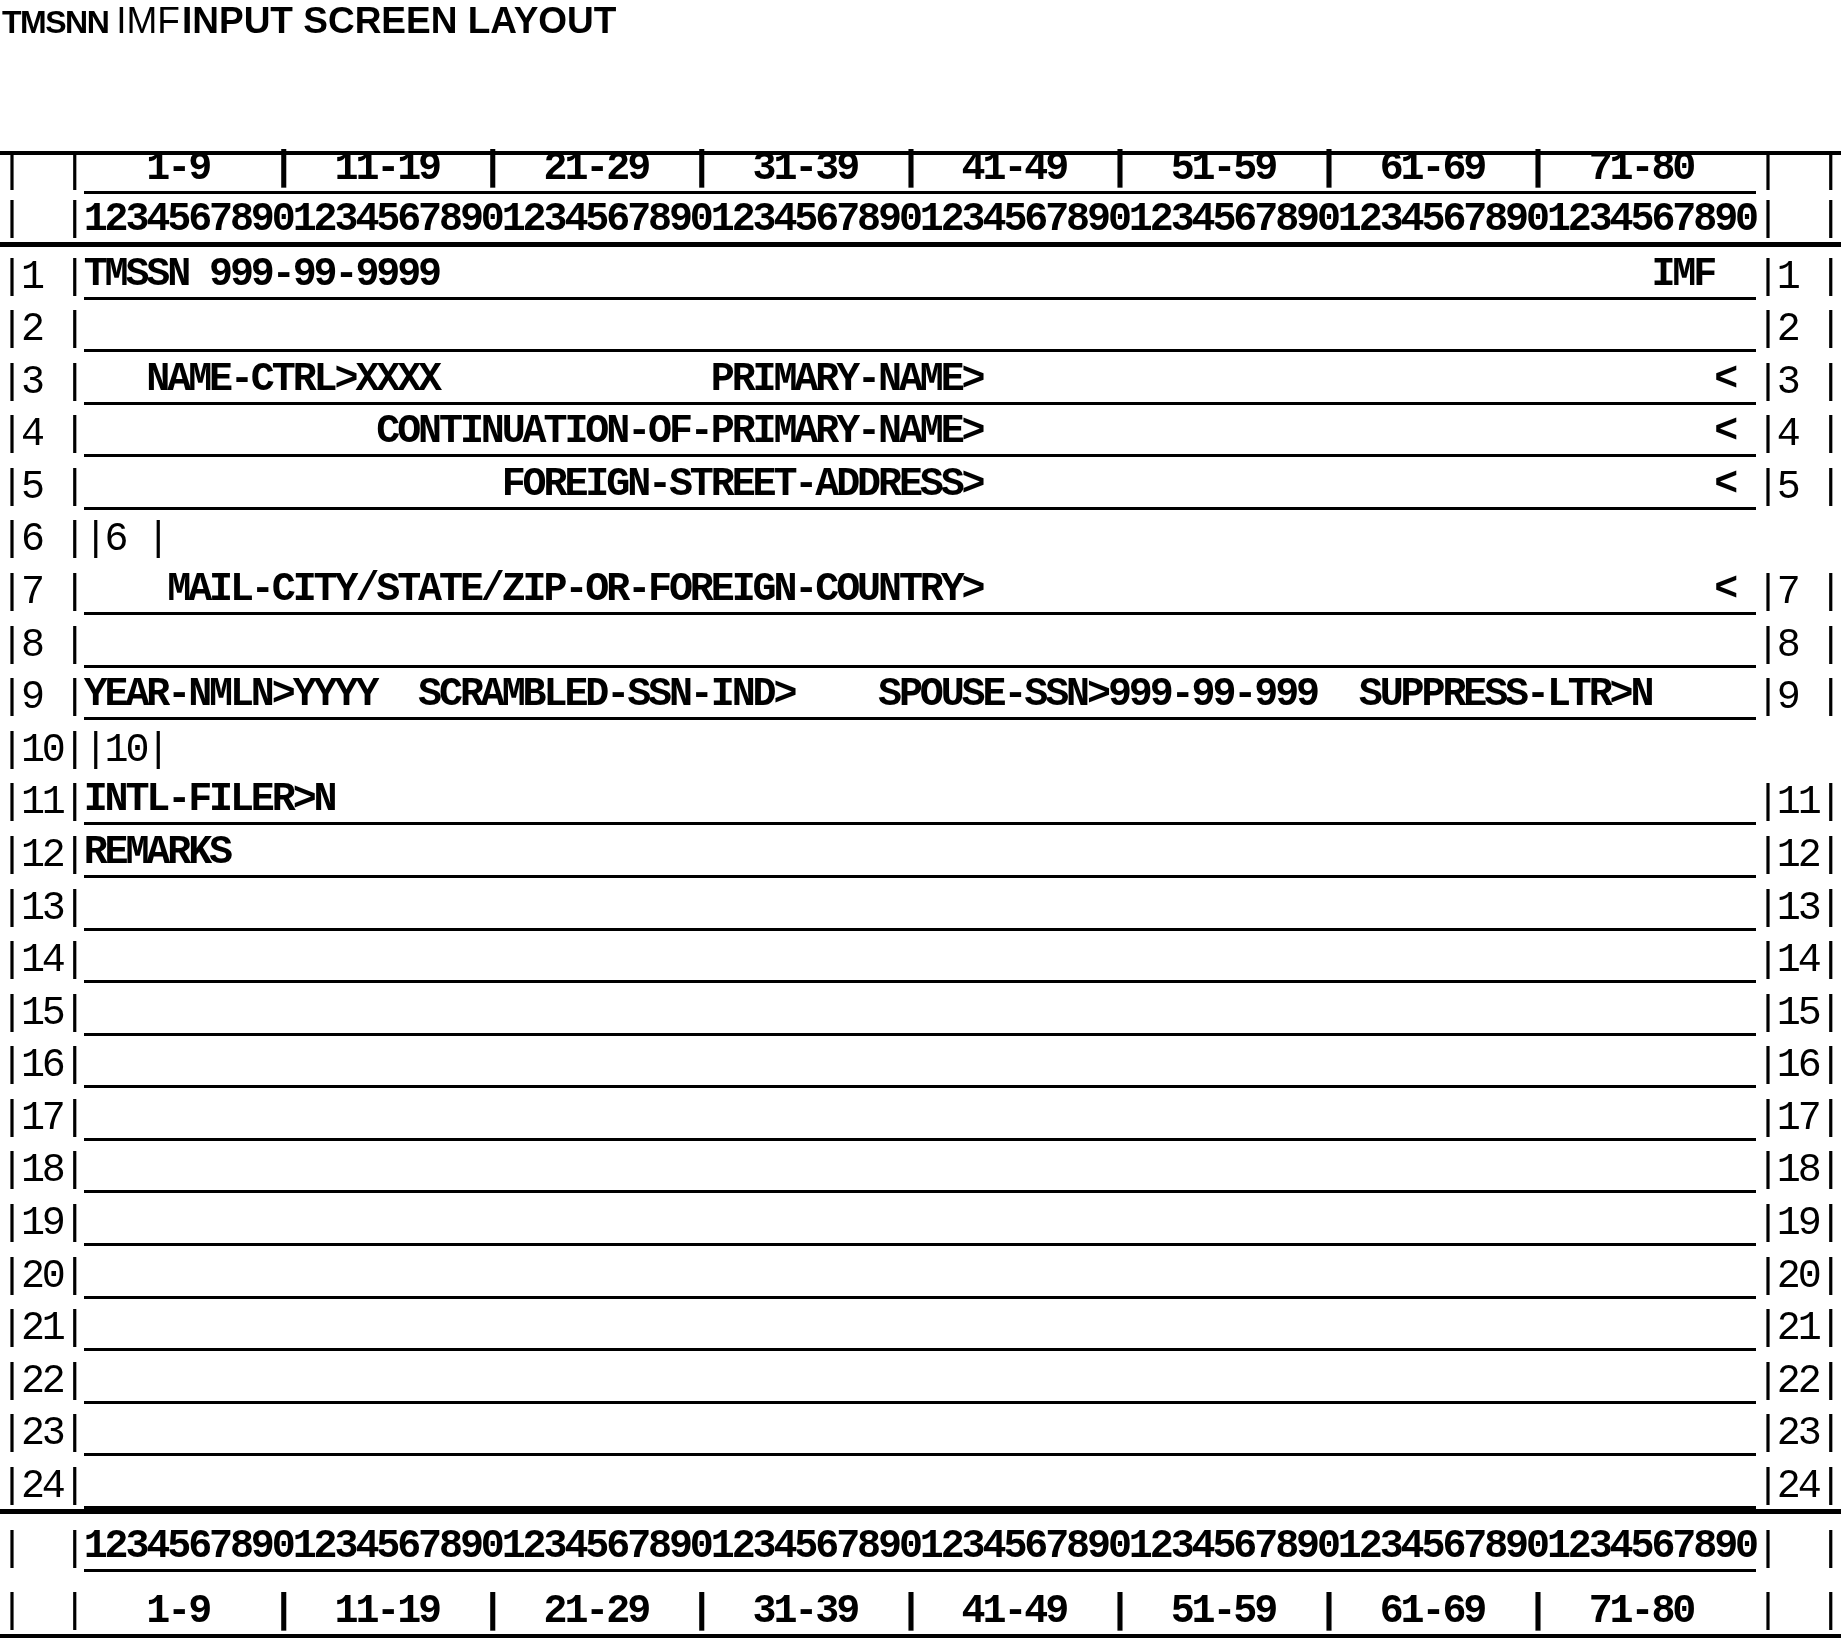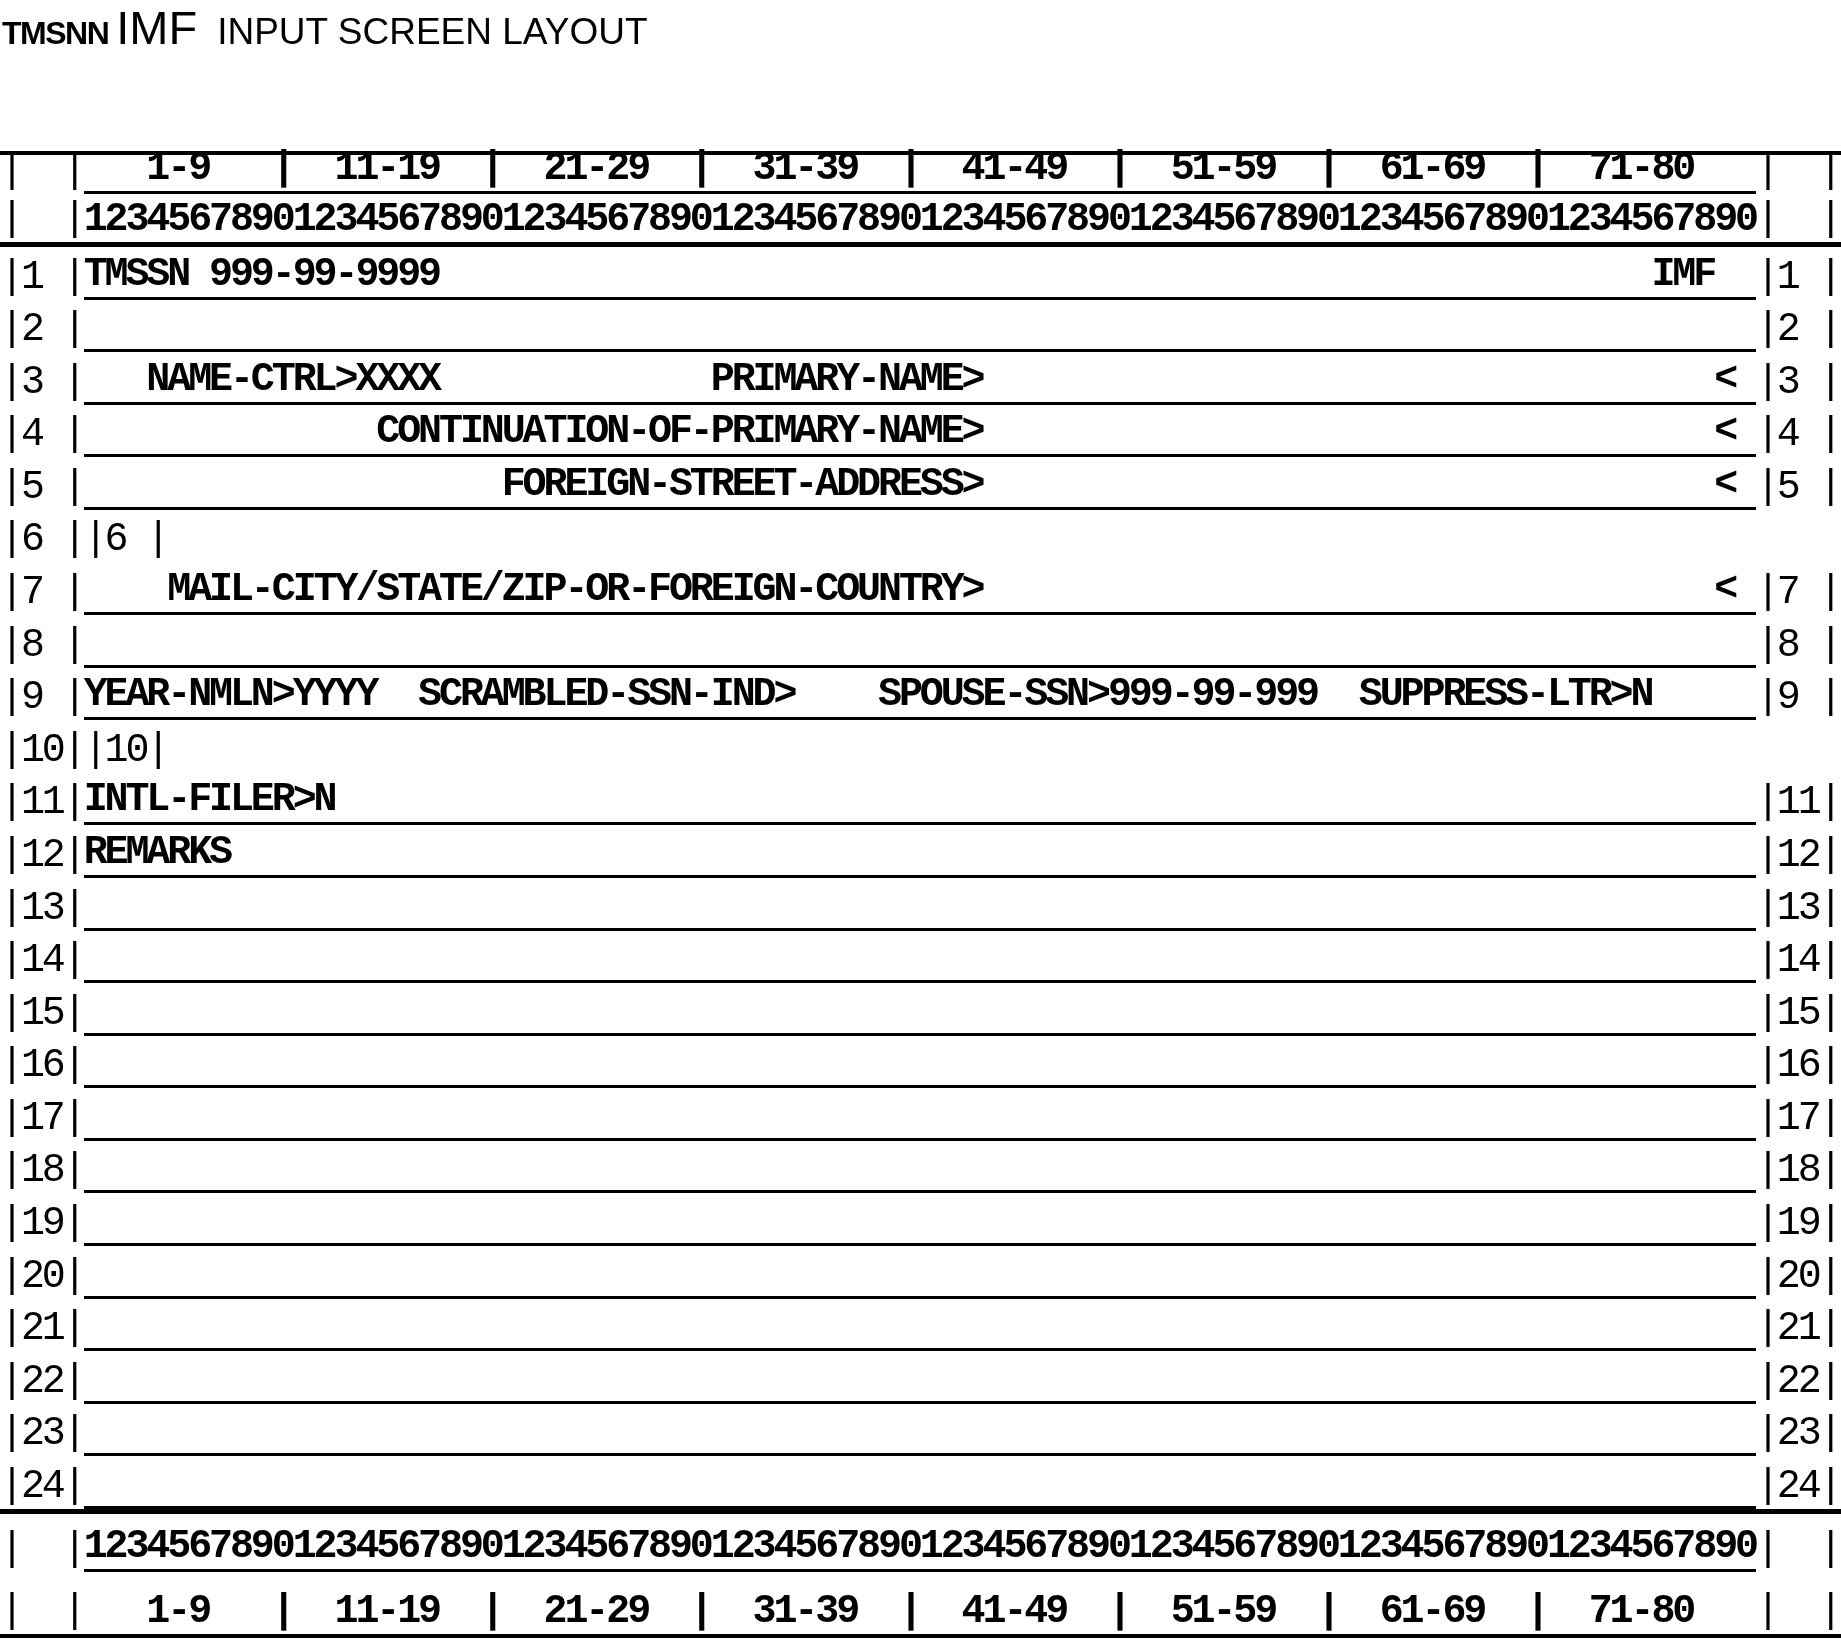--- a/index.html
+++ b/index.html
@@ -3,22 +3,22 @@
 <meta charset="utf-8">
 <style>
   html,body{margin:0;padding:0;background:#ffffff;}
   body{
     width:1841px;height:1650px;position:relative;overflow:hidden;
     font-family:"Liberation Sans", sans-serif;color:#000;
   }
   
   .title{position:absolute;top:0;left:2px;white-space:nowrap;}
   .title .t-product{font-weight:bold;font-size:32px;letter-spacing:-1.5px;}
-  .title .t-system{font-weight:normal;font-size:47px;letter-spacing:0px;margin-left:8px;}
-  .title .t-sub{font-weight:normal;font-size:37px;margin-left:20px;text-align:right;}
+  .title .t-system{font-weight:normal;font-size:37px;letter-spacing:0px;margin-left:8px;}
+  .title .t-sub{font-weight:bold;font-size:37px;margin-left:2px;text-align:right;}
   
   .grid{position:absolute;top:151px;left:0;width:1841px;}
   .rule{background:#000;width:1841px;}
   .r4{height:4px;}
   .r5{height:5px;}
   .line{
     display:flex;align-items:flex-end;
     font-family:"Liberation Mono","DejaVu Sans Mono",monospace;
     font-size:40px;line-height:44px;letter-spacing:-3.1px;
     white-space:pre;

